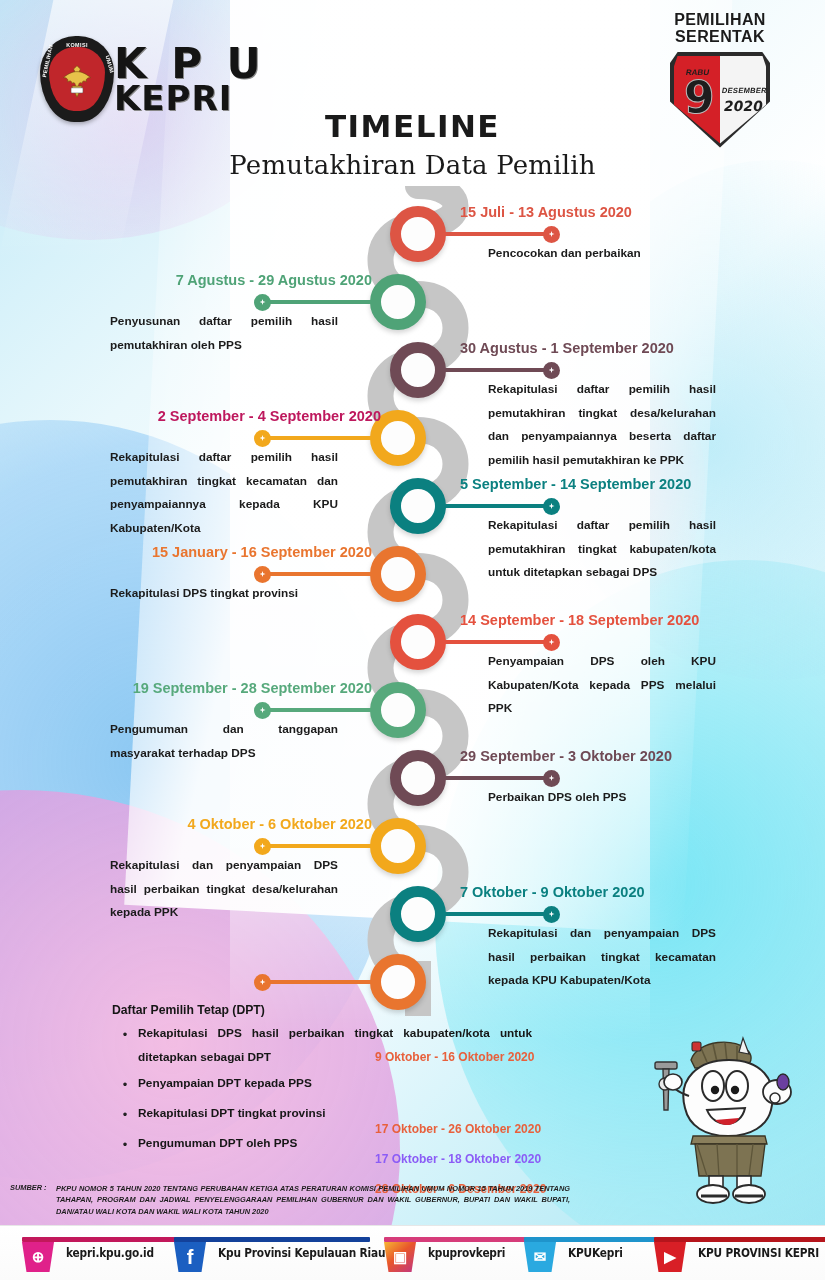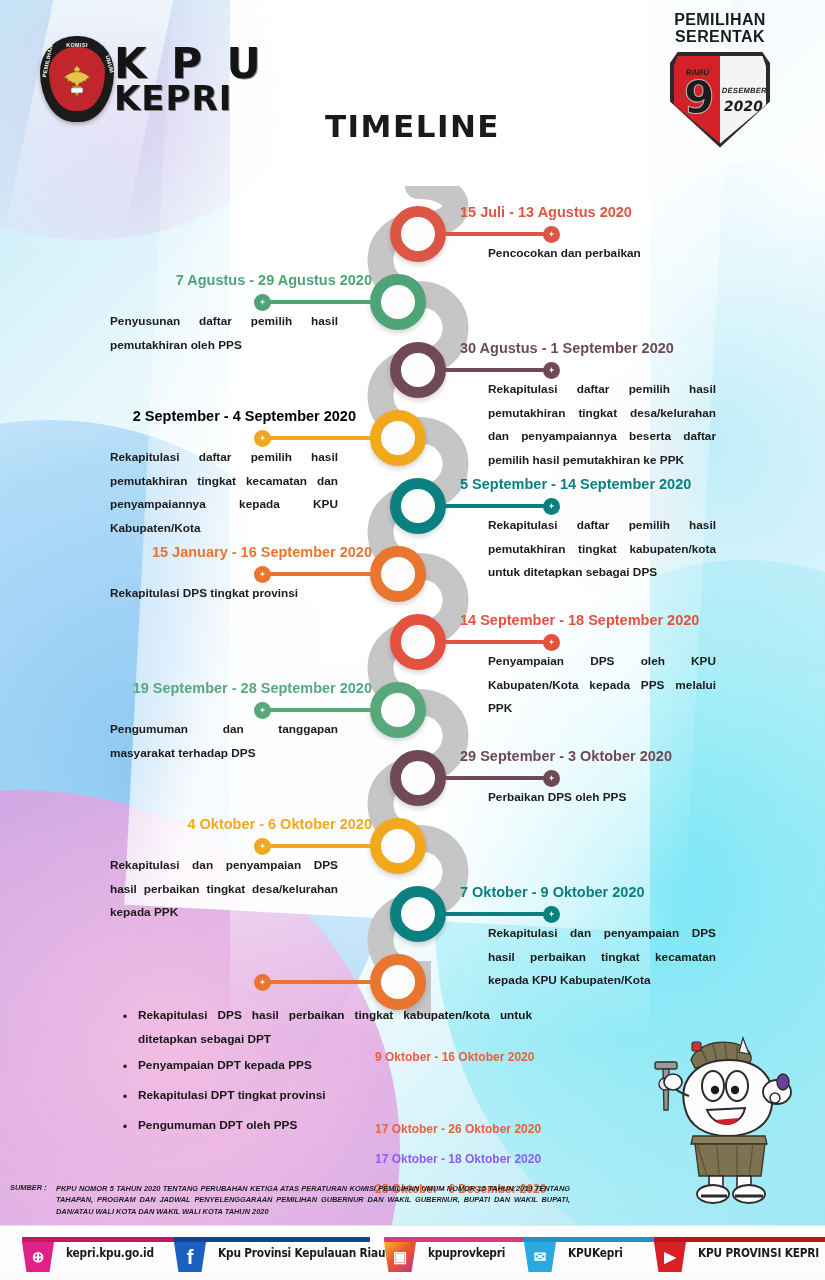--- a/index.html
+++ b/index.html
@@ -258,20 +258,21 @@
         <div class="ss-left"></div>
         <div class="ss-right"></div>
         <div class="ss-rabu">RABU</div>
         <div class="ss-nine">9</div>
         <div class="ss-des">DESEMBER</div>
         <div class="ss-2020">2020</div>
       </div>
     </div>
 
     <div class="title-main">TIMELINE</div>
+    <div class="title-sub">Pemutakhiran Data Pemilih</div>
   </div>
 
   <svg class="ribbon" viewBox="0 0 180 830" preserveAspectRatio="none">
     <path d="M 88 0
              C 138 0 138 40 88 40
              C 38 40 38 108 88 108
              C 138 108 138 176 88 176
              C 38 176 38 244 88 244
              C 138 244 138 312 88 312
              C 38 312 38 380 88 380
@@ -303,21 +304,21 @@
         <div class="ring" style="left: 390px; top: 156px; border-color: rgb(111, 74, 85);"></div>
         <div class="connector" style="background: rgb(111, 74, 85); top: 182px; left: 442px; width: 110px;"></div>
         <div class="dot" style="background: rgb(111, 74, 85); top: 175.5px; left: 543px;"></div>
         <div class="date" style="color: rgb(111, 74, 85); top: 154px; left: 460px;">30 Agustus - 1 September 2020</div>
         <div class="desc" style="top: 192px; left: 488px; width: 228px;">Rekapitulasi daftar pemilih hasil pemutakhiran tingkat desa/kelurahan dan penyampaiannya beserta daftar pemilih hasil pemutakhiran ke PPK</div>
       </div>
       <div class="node" style="left: 0px; top: 0px; width: 825px; height: 0px;">
         <div class="ring" style="left: 370px; top: 224px; border-color: rgb(242, 168, 28);"></div>
         <div class="connector" style="background: rgb(242, 168, 28); top: 250px; left: 262px; width: 112px;"></div>
         <div class="dot" style="background: rgb(242, 168, 28); top: 243.5px; left: 254px;"></div>
-        <div class="date" style="color: #000000; top: 222px; right: 469px; text-align: left;">2 September - 4 September 2020</div>
+        <div class="date" style="color: #be185d; top: 222px; right: 444px; text-align: left;">2 September - 4 September 2020</div>
         <div class="desc" style="top: 260px; left: 110px; width: 228px;">Rekapitulasi daftar pemilih hasil pemutakhiran tingkat kecamatan dan penyampaiannya kepada KPU Kabupaten/Kota</div>
       </div>
       <div class="node" style="left: 0px; top: 0px; width: 825px; height: 0px;">
         <div class="ring" style="left: 390px; top: 292px; border-color: rgb(11, 128, 128);"></div>
         <div class="connector" style="background: rgb(11, 128, 128); top: 318px; left: 442px; width: 110px;"></div>
         <div class="dot" style="background: rgb(11, 128, 128); top: 311.5px; left: 543px;"></div>
         <div class="date" style="color: rgb(11, 128, 128); top: 290px; left: 460px;">5 September - 14 September 2020</div>
         <div class="desc" style="top: 328px; left: 488px; width: 228px;">Rekapitulasi daftar pemilih hasil pemutakhiran tingkat kabupaten/kota untuk ditetapkan sebagai DPS</div>
       </div>
       <div class="node" style="left: 0px; top: 0px; width: 825px; height: 0px;">
@@ -363,20 +364,21 @@
         <div class="desc" style="top: 736px; left: 488px; width: 228px;">Rekapitulasi dan penyampaian DPS hasil perbaikan tingkat kecamatan kepada KPU Kabupaten/Kota</div>
       </div>
       <div class="node" style="left: 0px; top: 0px; width: 825px; height: 0px;">
         <div class="ring" style="left: 370px; top: 768px; border-color: rgb(233, 117, 47);"></div>
         <div class="connector" style="background: rgb(233, 117, 47); top: 794px; left: 262px; width: 112px;"></div>
         <div class="dot" style="background: rgb(233, 117, 47); top: 787.5px; left: 254px;"></div>
       </div>
     </div>
 
   <div class="dpt">
+    <div class="dpt-title">Daftar Pemilih Tetap (DPT)</div>
     <div id="dpt-items">
         <div class="dpt-row">
           <div class="dpt-bullet">•</div>
           <div class="dpt-text">Rekapitulasi DPS hasil perbaikan tingkat kabupaten/kota untuk ditetapkan sebagai DPT</div>
         </div>
         <div class="dpt-row">
           <div class="dpt-bullet">•</div>
           <div class="dpt-text">Penyampaian DPT kepada PPS</div>
         </div>
         <div class="dpt-row">

